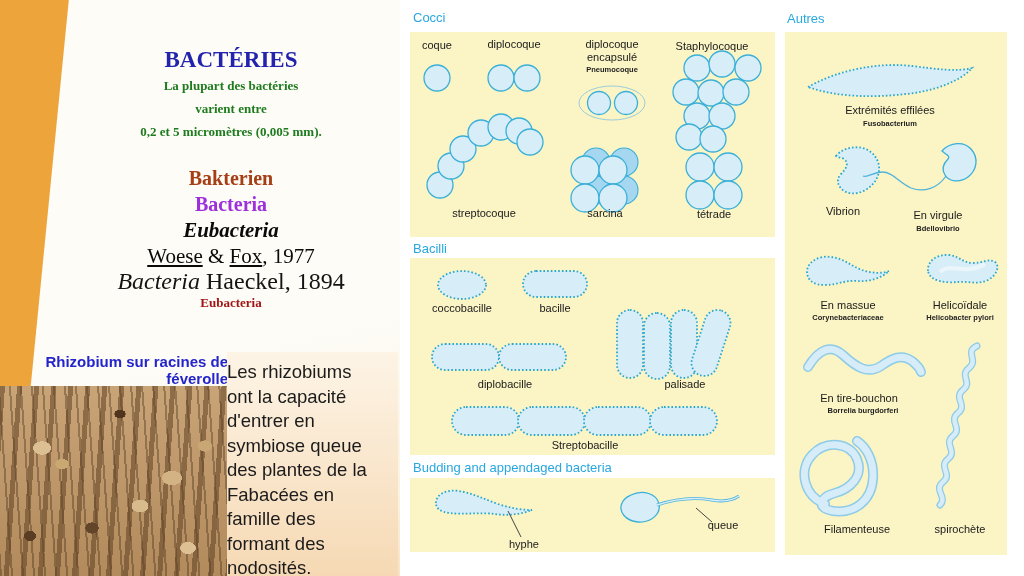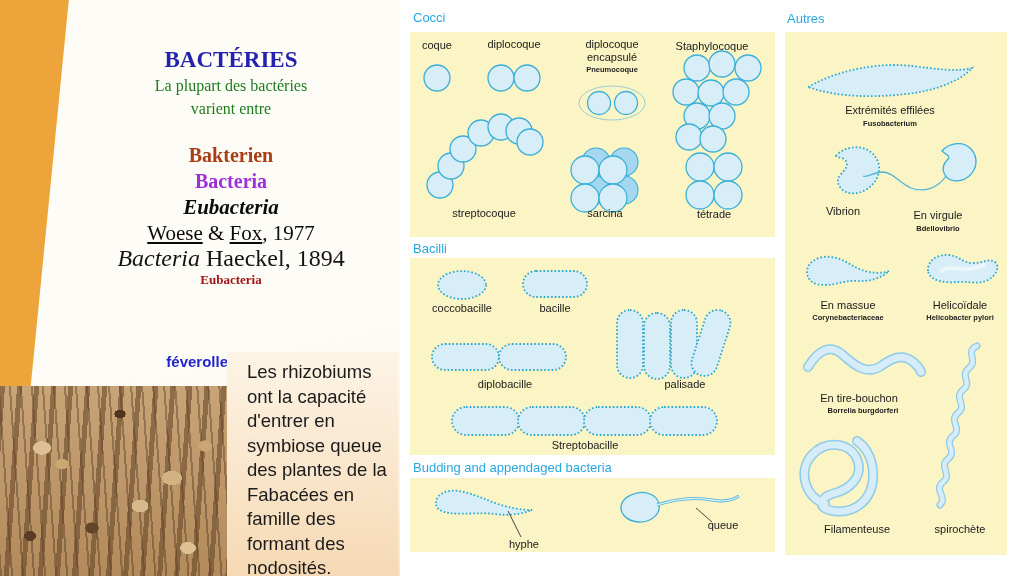--- a/index.html
+++ b/index.html
@@ -12,21 +12,21 @@
   .wedge{position:absolute;left:0;top:0;width:80px;height:576px;background:#eda43b;
          clip-path:polygon(0 0,86% 0,15% 100%,0 100%);}
   .wedge-light{position:absolute;left:0;top:326px;width:22px;height:64px;background:#f5c377;
          clip-path:polygon(0 0,100% 52%,0 100%);}
   .pink-line{position:absolute;left:0;top:338px;width:36px;height:3px;background:#e693a8;
          transform:rotate(-11deg);transform-origin:left center;}
 
   .title-wrap{position:absolute;left:72px;top:5px;width:318px;text-align:center;
               font-family:"Liberation Serif",serif;margin-top:41px;}
   .t-blue{font-size:23px;line-height:28px;font-weight:bold;color:#2323ae;}
-  .t-green{font-size:16px;line-height:23px;font-weight:normal;color:#1e7b1e;}
+  .t-green{font-size:13px;line-height:23px;font-weight:bold;color:#1e7b1e;}
   .spacer{height:22px;}
   .t-brown{font-size:20px;line-height:26px;font-weight:bold;color:#a63f16;text-align:center;}
   .t-purple{font-size:20px;line-height:26px;font-weight:bold;color:#9d30dc;}
   .t-eu{font-size:21px;line-height:26px;font-weight:bold;font-style:italic;color:#0a0a0a;}
   .t-woese{font-size:21px;line-height:26px;font-weight:normal;color:#0a0a0a;}
   .t-woese .u{text-decoration:underline;}
   .t-haeckel{font-size:24px;line-height:25px;color:#141414;}
   .t-haeckel .it{font-style:italic;}
   .t-eured{font-size:13px;line-height:18px;font-weight:bold;color:#a31515;}
 
@@ -42,21 +42,21 @@
       radial-gradient(14px 11px at 188px 162px,#ddc094 0 55%,rgba(0,0,0,0) 56%),
       radial-gradient(12px 10px at 92px 142px,#63452a 0 55%,rgba(0,0,0,0) 56%),
       radial-gradient(15px 11px at 140px 120px,#d8bb8d 0 55%,rgba(0,0,0,0) 56%),
       radial-gradient(11px 9px at 30px 150px,#5a3d22 0 55%,rgba(0,0,0,0) 56%),
       radial-gradient(13px 10px at 205px 60px,#c9a775 0 55%,rgba(0,0,0,0) 56%),
       repeating-linear-gradient(94deg,rgba(94,64,35,.55) 0 5px,rgba(0,0,0,0) 5px 17px),
       repeating-linear-gradient(86deg,rgba(56,36,18,.35) 0 2px,rgba(0,0,0,0) 2px 11px),
       linear-gradient(180deg,#c9a477,#b28a5c);}
 
   .para-block{position:absolute;left:227px;top:352px;width:171px;height:224px;
-      background:linear-gradient(180deg,#fdf4e6,#f6d9b4);padding:8px 0 0 20px;box-sizing:border-box;
+      background:linear-gradient(180deg,#fdf4e6,#f6d9b4);padding:8px 0 0 0;box-sizing:border-box;
       font-size:18.5px;line-height:24.5px;color:#1b1b1b;}
 
   
   .diagram{position:absolute;left:400px;top:0;}
   .panel{fill:#fbf4c5;}
   .hdr{font:13px "Liberation Sans",sans-serif;fill:#29a7df;}
   .lbl{font:11px "Liberation Sans",sans-serif;fill:#1a1a1a;}
   .sub{font:bold 7.5px "Liberation Sans",sans-serif;fill:#222222;}
   .cell{fill:#d7edf8;stroke:#3aafd8;stroke-width:1.3;}
   .cellback{fill:#a5d8f0;stroke:#3aafd8;stroke-width:1.1;}
@@ -76,30 +76,32 @@
 
   <div class="left-panel">
     <div class="wedge-light"></div>
     <div class="pink-line"></div>
     <div class="wedge"></div>
 
     <div class="title-wrap">
       <div class="t-blue">BACTÉRIES</div>
       <div class="t-green">La plupart des bactéries</div>
       <div class="t-green">varient entre</div>
+      <div class="t-green">0,2 et 5 micromètres (0,005 mm).</div>
       <div class="spacer"></div>
       <div class="t-brown">Bakterien</div>
       <div class="t-purple">Bacteria</div>
       <div class="t-eu">Eubacteria</div>
       <div class="t-woese"><span class="u">Woese</span><span> &amp; </span><span class="u">Fox</span><span>, 1977</span></div>
       <div class="t-haeckel"><span class="it">Bacteria</span><span> Haeckel, 1894</span></div>
       <div class="t-eured">Eubacteria</div>
     </div>
 
     <div class="photo-caption">
+      <div>Rhizobium sur racines de</div>
       <div>féverolle</div>
     </div>
 
     <div class="photo"></div>
 
     <div class="para-block">
       <div>Les rhizobiums</div>
       <div>ont la capacité</div>
       <div>d'entrer en</div>
       <div>symbiose queue</div>

